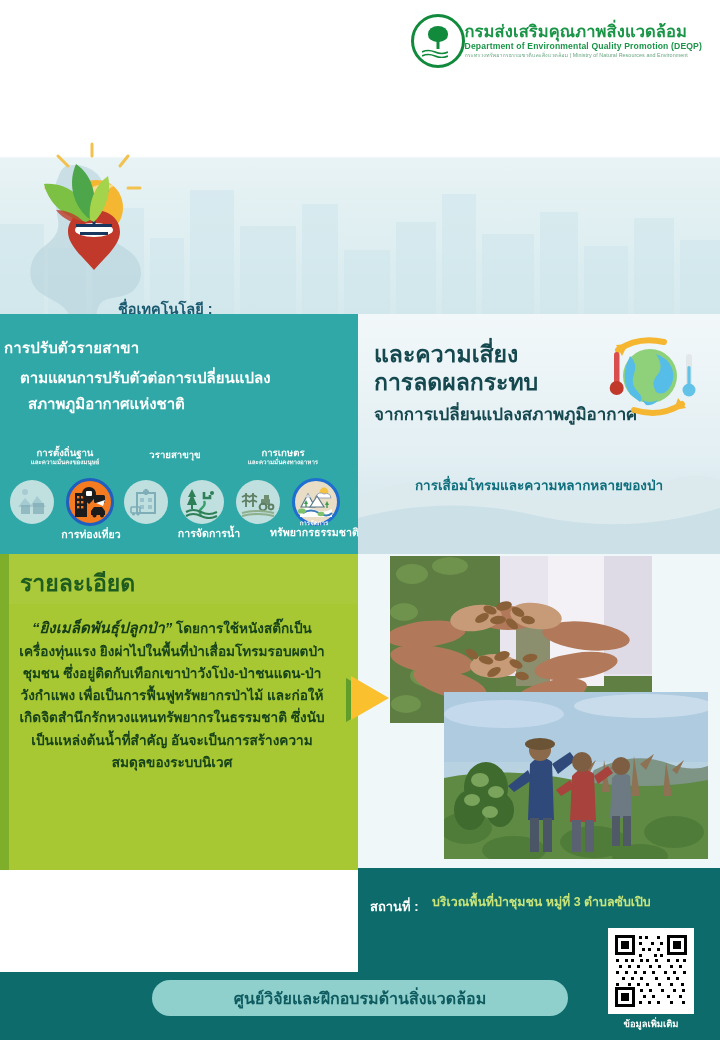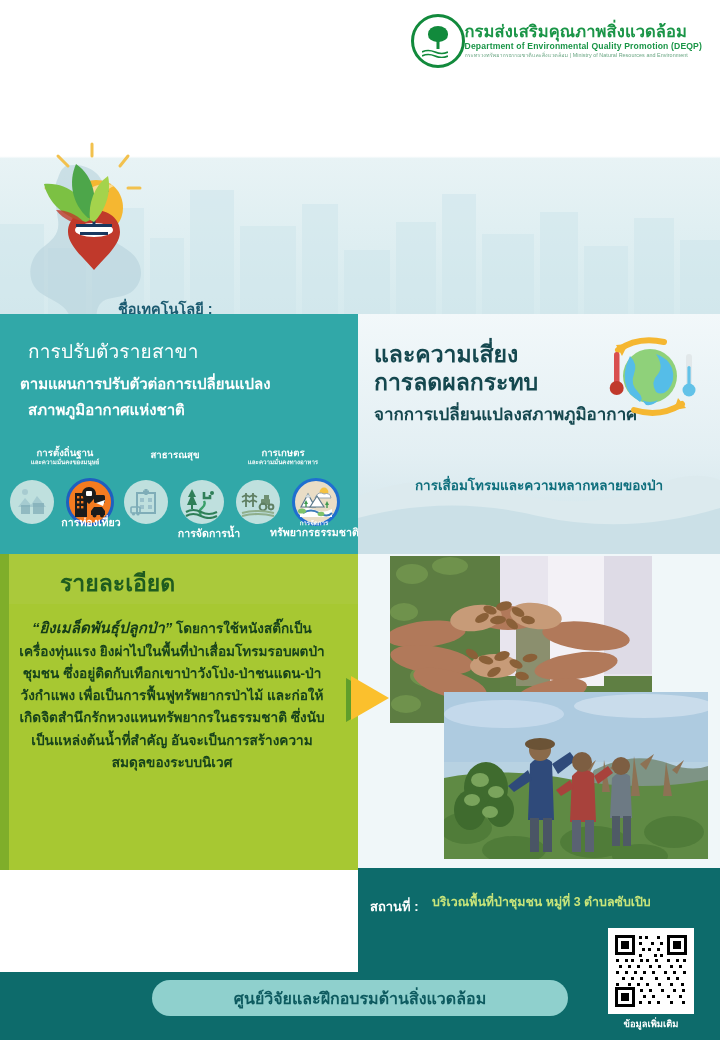--- a/index.html
+++ b/index.html
@@ -78,21 +78,21 @@
     font-size:14.5px;font-weight:bold;color:#1a5a70;white-space:nowrap;
   }
 
   
   .panel-left{
     position:absolute;left:0;top:314px;width:358px;height:240px;
     background:#31a8a8;
     padding:22px 0 0 0;box-sizing:border-box;
   }
   .pl-h1{
-    font-size:19px;font-weight:normal;color:#ffffff;margin:0 0 7px 28px;
+    font-size:15px;font-weight:bold;color:#ffffff;margin:0 0 7px 4px;
     letter-spacing:.2px;
   }
   .pl-h2{
     font-size:15px;font-weight:bold;color:#ffffff;margin:0 0 3px 20px;line-height:1.5;
   }
   .pl-h3{
     font-size:15px;font-weight:bold;color:#ffffff;margin:0 0 0 28px;line-height:1.5;
   }
 
   .icon-area{
@@ -139,21 +139,21 @@
   
   .detail-panel{
     position:absolute;left:0;top:554px;width:358px;height:316px;
     background:#aac93b;
   }
   .detail-inner{
     position:absolute;left:0;top:50px;width:358px;height:266px;
     background:#a7c832;
   }
   .detail-h{
-    position:absolute;left:20px;top:11px;font-size:23px;font-weight:bold;color:#1f5c1f;margin-left:40px;
+    position:absolute;left:20px;top:11px;font-size:23px;font-weight:bold;color:#1f5c1f;
   }
   .detail-body{
     position:absolute;left:16px;top:62px;width:312px;
     font-size:13.6px;font-weight:bold;color:#17431b;line-height:1.64;
     text-align:center;
   }
   .detail-body .quote{
     font-size:15px;font-style:italic;font-weight:bold;color:#143c18;
   }
   .arrow-play{
@@ -292,21 +292,21 @@
     <div class="pl-h2">ตามแผนการปรับตัวต่อการเปลี่ยนแปลง</div>
     <div class="pl-h3">สภาพภูมิอากาศแห่งชาติ</div>
 
     <div class="icon-area">
 
       <div class="ic-toplabel" style="left:6px;top:0;width:118px;">
         <span class="big">การตั้งถิ่นฐาน</span>
         <span class="sml">และความมั่นคงของมนุษย์</span>
       </div>
       <div class="ic-toplabel" style="left:130px;top:2px;width:90px;">
-        <span class="big">สาธารณสุข</span>
+        <span class="big">วรายสาขาุข</span>
       </div>
       <div class="ic-toplabel" style="left:222px;top:0;width:122px;">
         <span class="big">การเกษตร</span>
         <span class="sml">และความมั่นคงทางอาหาร</span>
       </div>
 
       <div class="ic-circ" style="left:10px;top:32px;">
         <svg width="34" height="34" viewBox="0 0 34 34">
           <path d="M3 22 L10 13 L16 20 L22 11 L31 22 Z" fill="#8fb9c4" opacity=".55"></path>
           <rect x="6" y="20" width="9" height="9" fill="#7ea9b5" opacity=".7"></rect>
@@ -393,21 +393,21 @@
             <path d="M7 21 L9 17 L11 21 Z"></path>
               <rect x="8.3" y="21" width="1.4" height="3"></rect>
             <path d="M28 22 L30 18 L32 22 Z"></path>
               <rect x="29.3" y="22" width="1.4" height="3"></rect>
           </g>
           <ellipse cx="5" cy="28" rx="4" ry="2.6" fill="#7ec36b"></ellipse>
           <ellipse cx="24" cy="31" rx="3.4" ry="2.2" fill="#7ec36b"></ellipse>
         </svg>
       </div>
 
-      <div class="ic-botlabel" style="left:44px;top:69px;width:94px;">
+      <div class="ic-botlabel" style="left:44px;top:81px;width:94px;">
         <span class="big">การท่องเที่ยว</span>
       </div>
       <div class="ic-botlabel" style="left:162px;top:80px;width:94px;">
         <span class="big">การจัดการน้ำ</span>
       </div>
       <div class="ic-botlabel" style="left:270px;top:72px;width:88px;">
         <span class="sml">การจัดการ</span>
         <span class="big">ทรัพยากรธรรมชาติ</span>
       </div>
     </div>

